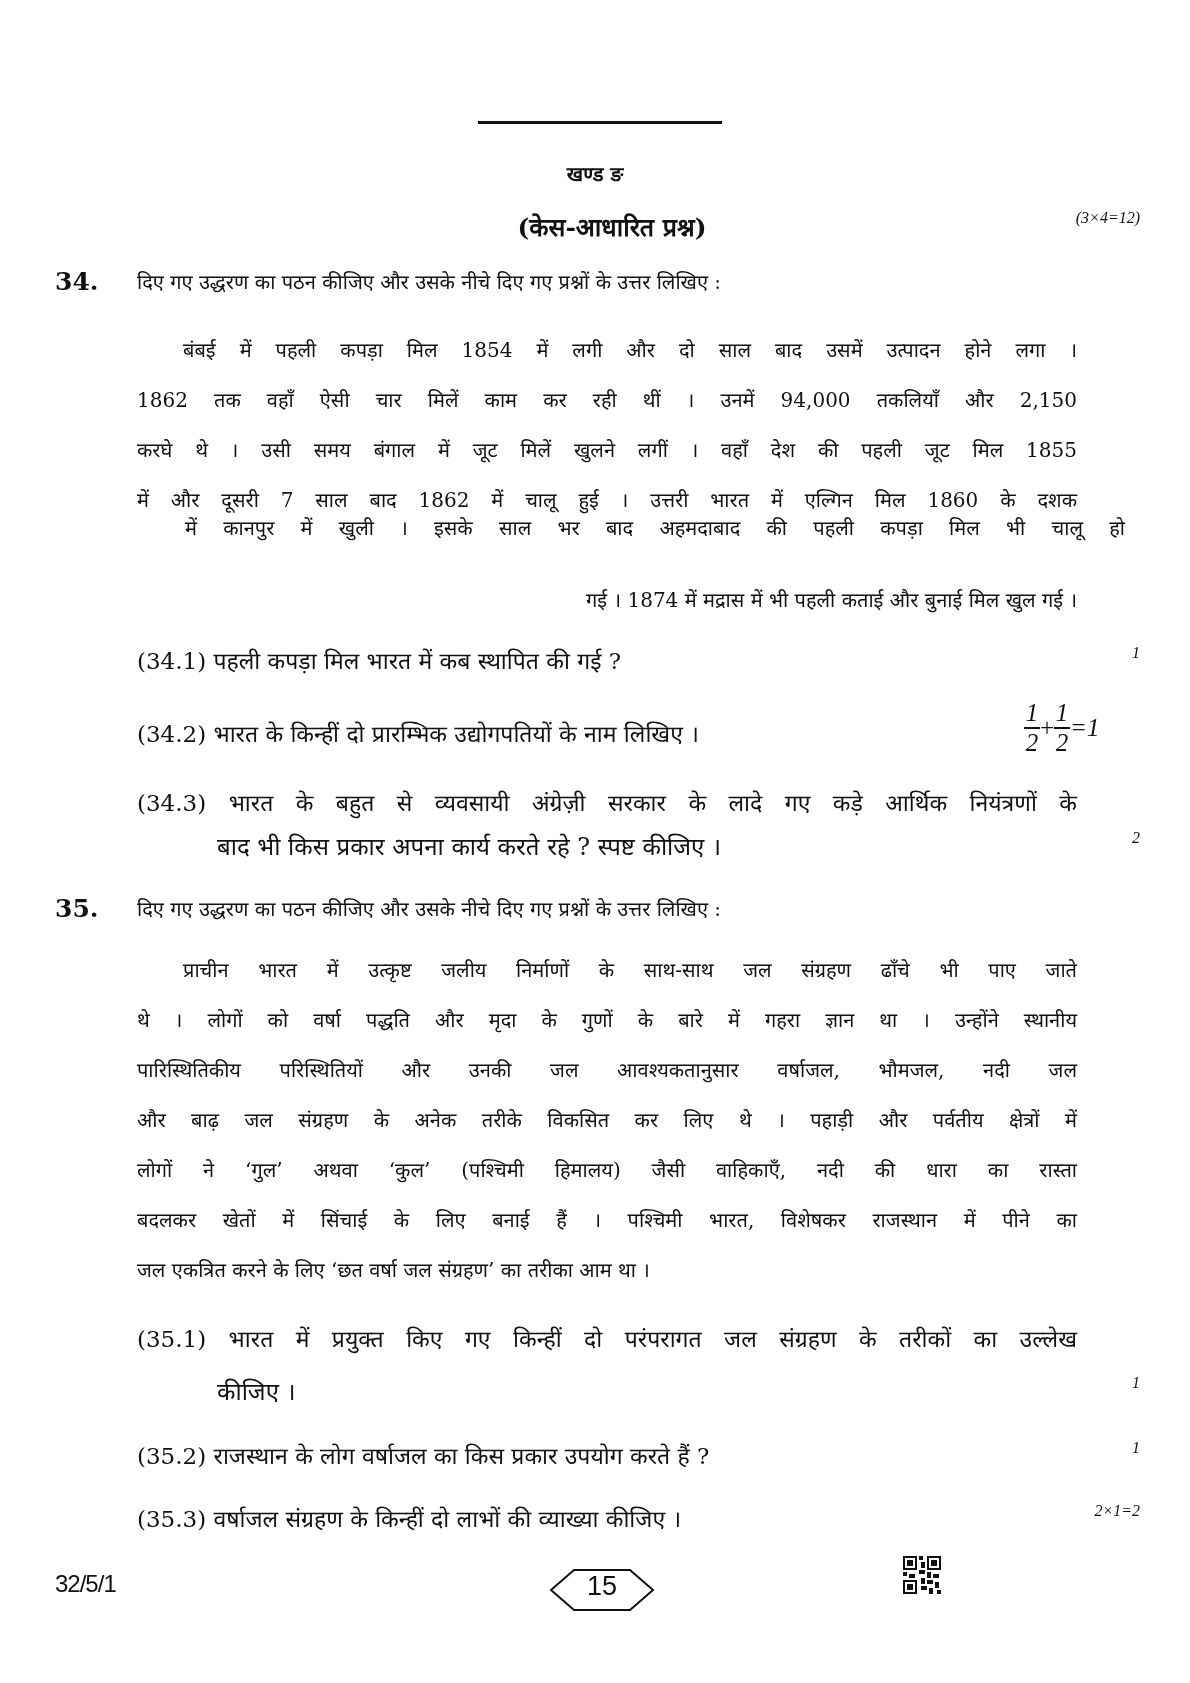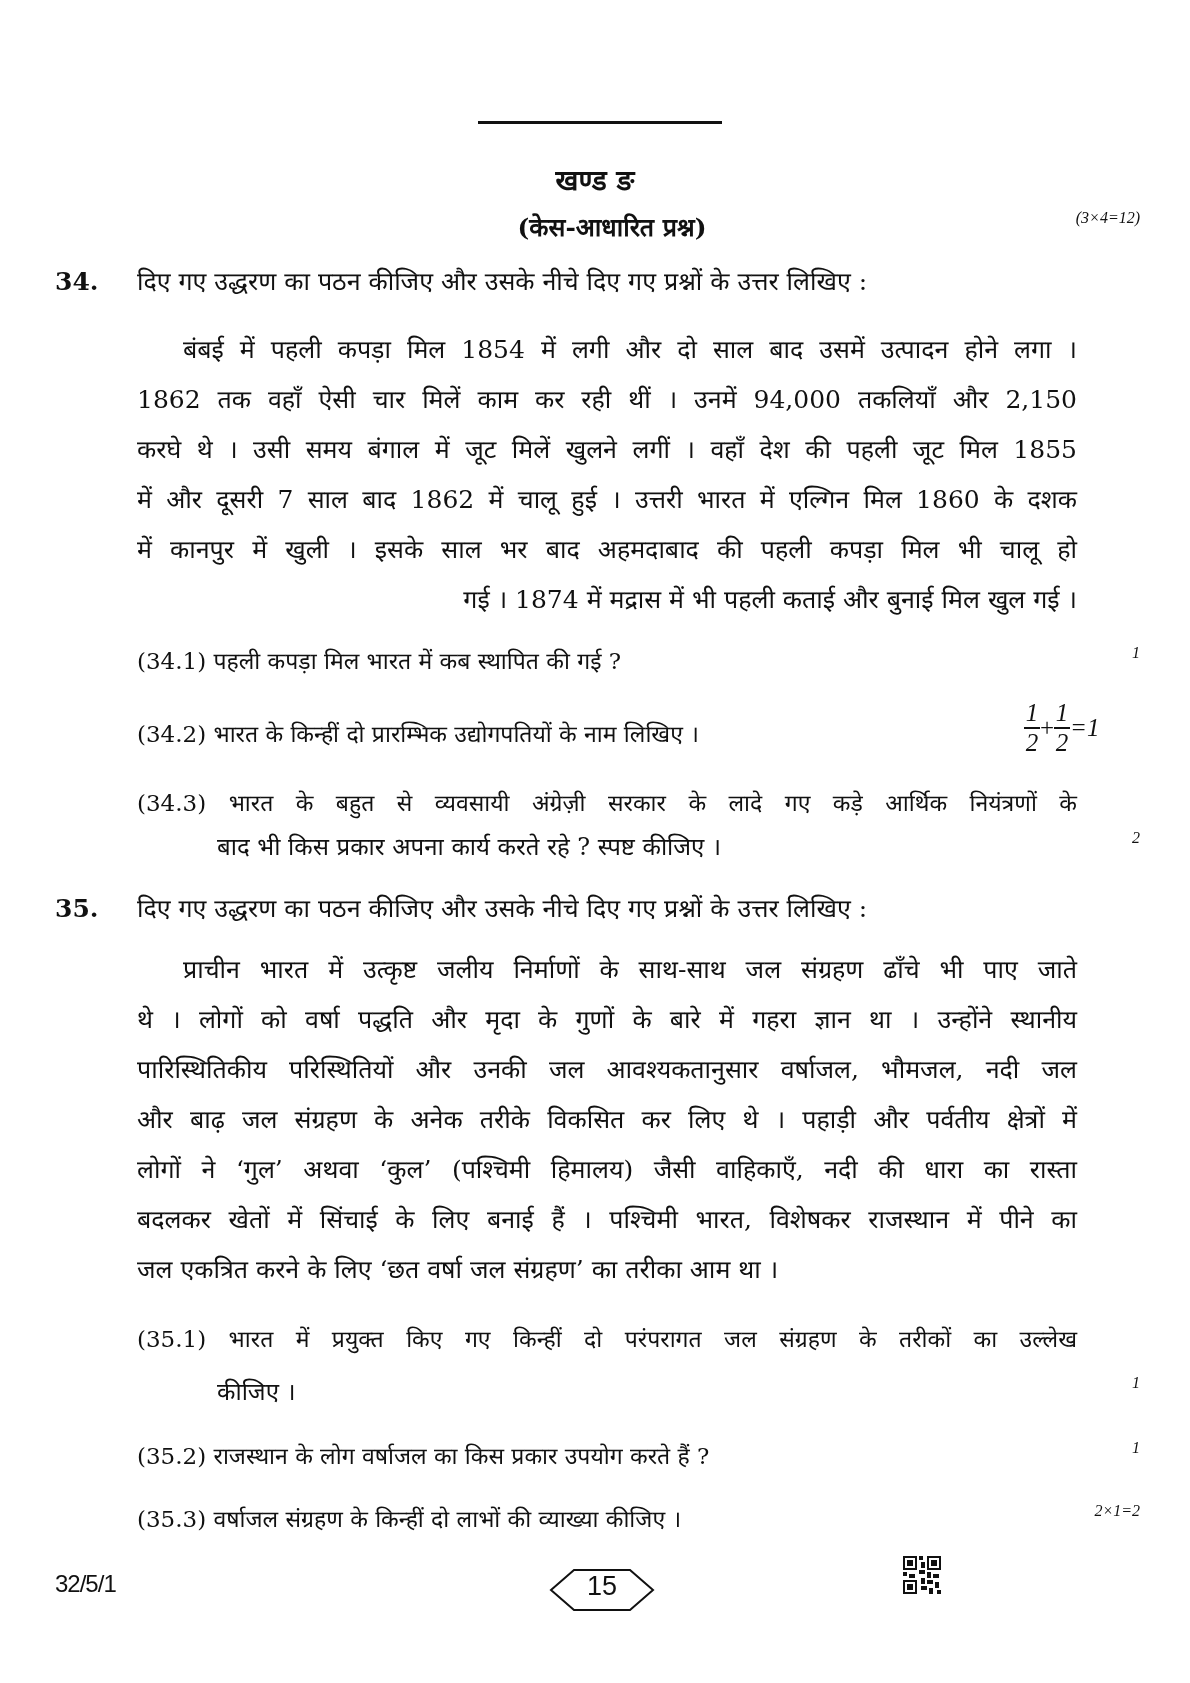--- a/index.html
+++ b/index.html
@@ -1,23 +1,23 @@
 <!DOCTYPE html>
 <html><head>
 <meta charset="utf-8">
 <style>
   html, body { margin: 0; padding: 0; background: #ffffff; }
   body { width: 1190px; height: 1683px; position: relative; overflow: hidden;
          font-family: "DejaVu Serif", "Liberation Serif", serif; color: #111; }
   .abs { position: absolute; }
   .rule { left: 478px; top: 121px; width: 244px; height: 3px; background: #111; }
-  .sec-title { left: 0; width: 1190px; text-align: center; font-weight: bold; font-size: 28px; }
+  .sec-title { left: 0; width: 1190px; text-align: center; font-weight: bold; font-size: 20px; }
   .marks { font-family: "Liberation Serif", "DejaVu Serif", serif; font-style: italic; font-size: 16px; text-align: right; width: 200px; }
   .qnum { left: 55px; font-weight: bold; font-size: 25px; font-family: "DejaVu Serif", serif; }
-  .line { left: 137px; width: 940px; font-size: 25px; white-space: nowrap; line-height: 32px; }
+  .line { left: 137px; width: 940px; font-size: 20px; white-space: nowrap; line-height: 32px; }
   .just { text-align: justify; text-align-last: justify; }
   .indent { left: 183px; width: 894px; }
   .sub { left: 137px; font-size: 23px; white-space: nowrap; }
   .subcont { left: 217px; font-size: 24px; white-space: nowrap; }
   .frac { display: inline-flex; flex-direction: column; align-items: center; vertical-align: middle; font-style: italic; font-size: 25px; line-height: 26px; }
   .frac .bar { width: 16px; height: 1.5px; background: #111; margin: 1px 0; }
   .footer-code { left: 55px; top: 1570px; font-family: "Liberation Sans", sans-serif; font-size: 24px; letter-spacing: -1px; }
   .page-hex { left: 549px; top: 1569px; width: 106px; height: 42px; }
   .page-num { left: 549px; top: 1571px; width: 106px; text-align: center; font-family: "Liberation Sans", sans-serif; font-size: 27px; }
   .qr { left: 903px; top: 1556px; width: 38px; height: 38px; }
@@ -31,21 +31,21 @@
 <div class="abs marks" style="left:940px; top:209px;">(3×4=12)</div>
 
 <div class="abs qnum" style="top:267px;">34.</div>
 <div class="abs line" style="top:266px;">दिए गए उद्धरण का पठन कीजिए और उसके नीचे दिए गए प्रश्नों के उत्तर लिखिए :</div>
 
 <div>
   <div class="abs line just indent" style="top:334px;">बंबई में पहली कपड़ा मिल 1854 में लगी और दो साल बाद उसमें उत्पादन होने लगा ।</div>
   <div class="abs line just" style="top:384px;">1862 तक वहाँ ऐसी चार मिलें काम कर रही थीं । उनमें 94,000 तकलियाँ और 2,150</div>
   <div class="abs line just" style="top:434px;">करघे थे । उसी समय बंगाल में जूट मिलें खुलने लगीं । वहाँ देश की पहली जूट मिल 1855</div>
   <div class="abs line just" style="top:484px;">में और दूसरी 7 साल बाद 1862 में चालू हुई । उत्तरी भारत में एल्गिन मिल 1860 के दशक</div>
-  <div class="abs line just" style="top:534px;">में कानपुर में खुली । इसके साल भर बाद अहमदाबाद की पहली कपड़ा मिल भी चालू हो</div>
+  <div class="abs line just" style="top:512px;margin-left:48px;">में कानपुर में खुली । इसके साल भर बाद अहमदाबाद की पहली कपड़ा मिल भी चालू हो</div>
   <div class="abs line" style="top:584px;text-align:right;">गई । 1874 में मद्रास में भी पहली कताई और बुनाई मिल खुल गई ।</div>
 </div>
 
 <div>
   <div class="abs sub" style="top:644px;"><span>(34.1)</span> <span>पहली कपड़ा मिल भारत में कब स्थापित की गई ?</span></div>
   <div class="abs marks" style="left:940px; top:644px;">1</div>
 </div>
 
 <div>
   <div class="abs sub" style="top:717px;"><span>(34.2)</span> <span>भारत के किन्हीं दो प्रारम्भिक उद्योगपतियों के नाम लिखिए ।</span></div>

